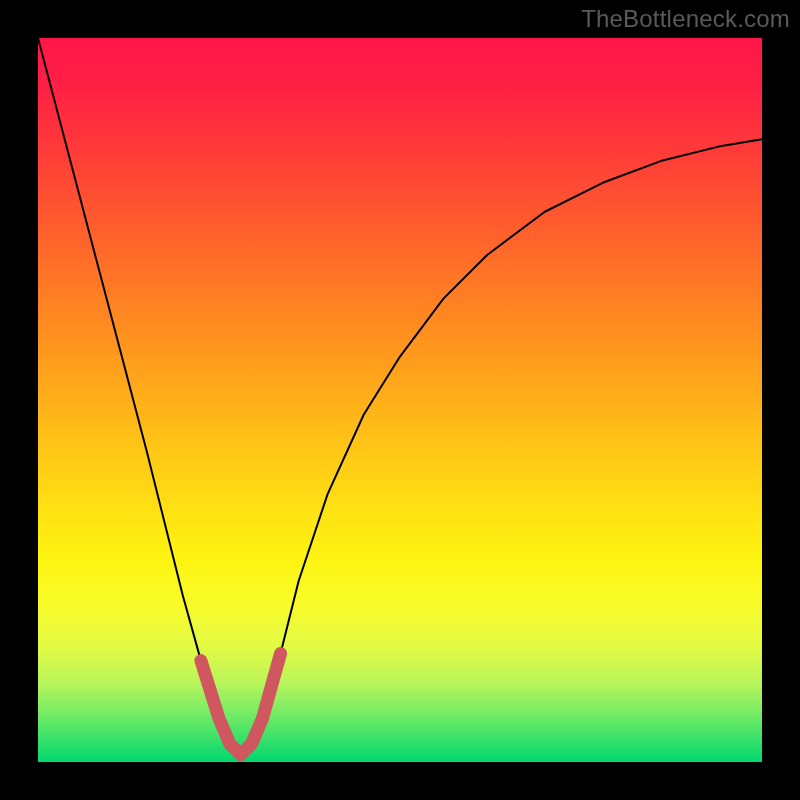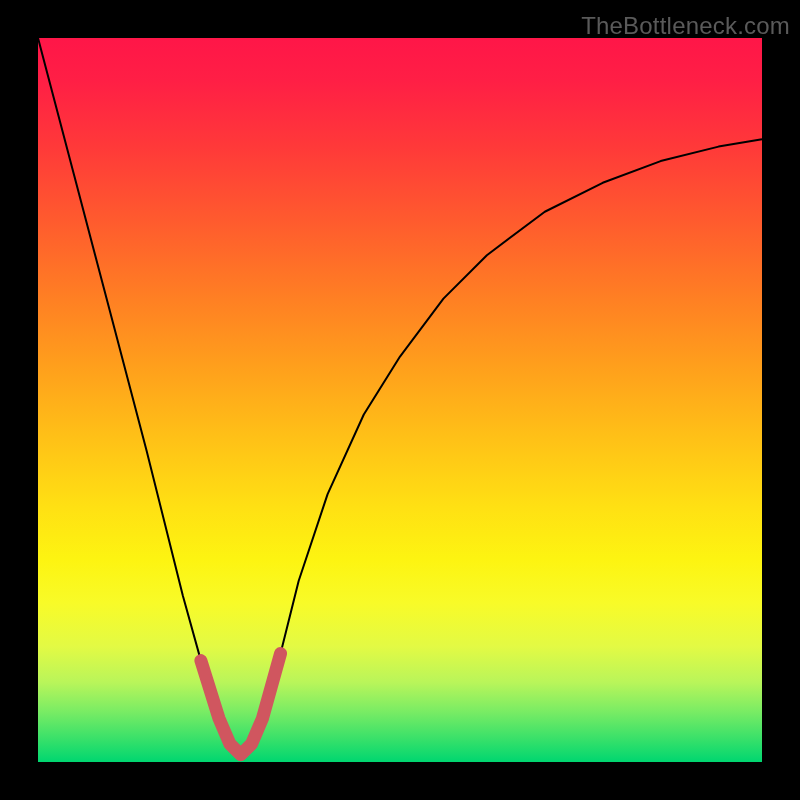--- a/index.html
+++ b/index.html
@@ -38,21 +38,21 @@
       #fdf411 72%,
       #f8fb28 78%,
       #e3fa44 84%,
       #b9f55a 89%,
       #7aec64 93%,
       #35e06a 97%,
       #00d670 100%);
   }
   .watermark {
     position: absolute;
-    top: 12px;
+    top: 5px;
     right: 10px;
     color: #5a5a5a;
     font-size: 24px;
     letter-spacing: 0.2px;
     user-select: none;
   }
   svg.curves {
     position: absolute;
     top: 0;
     left: 0;

